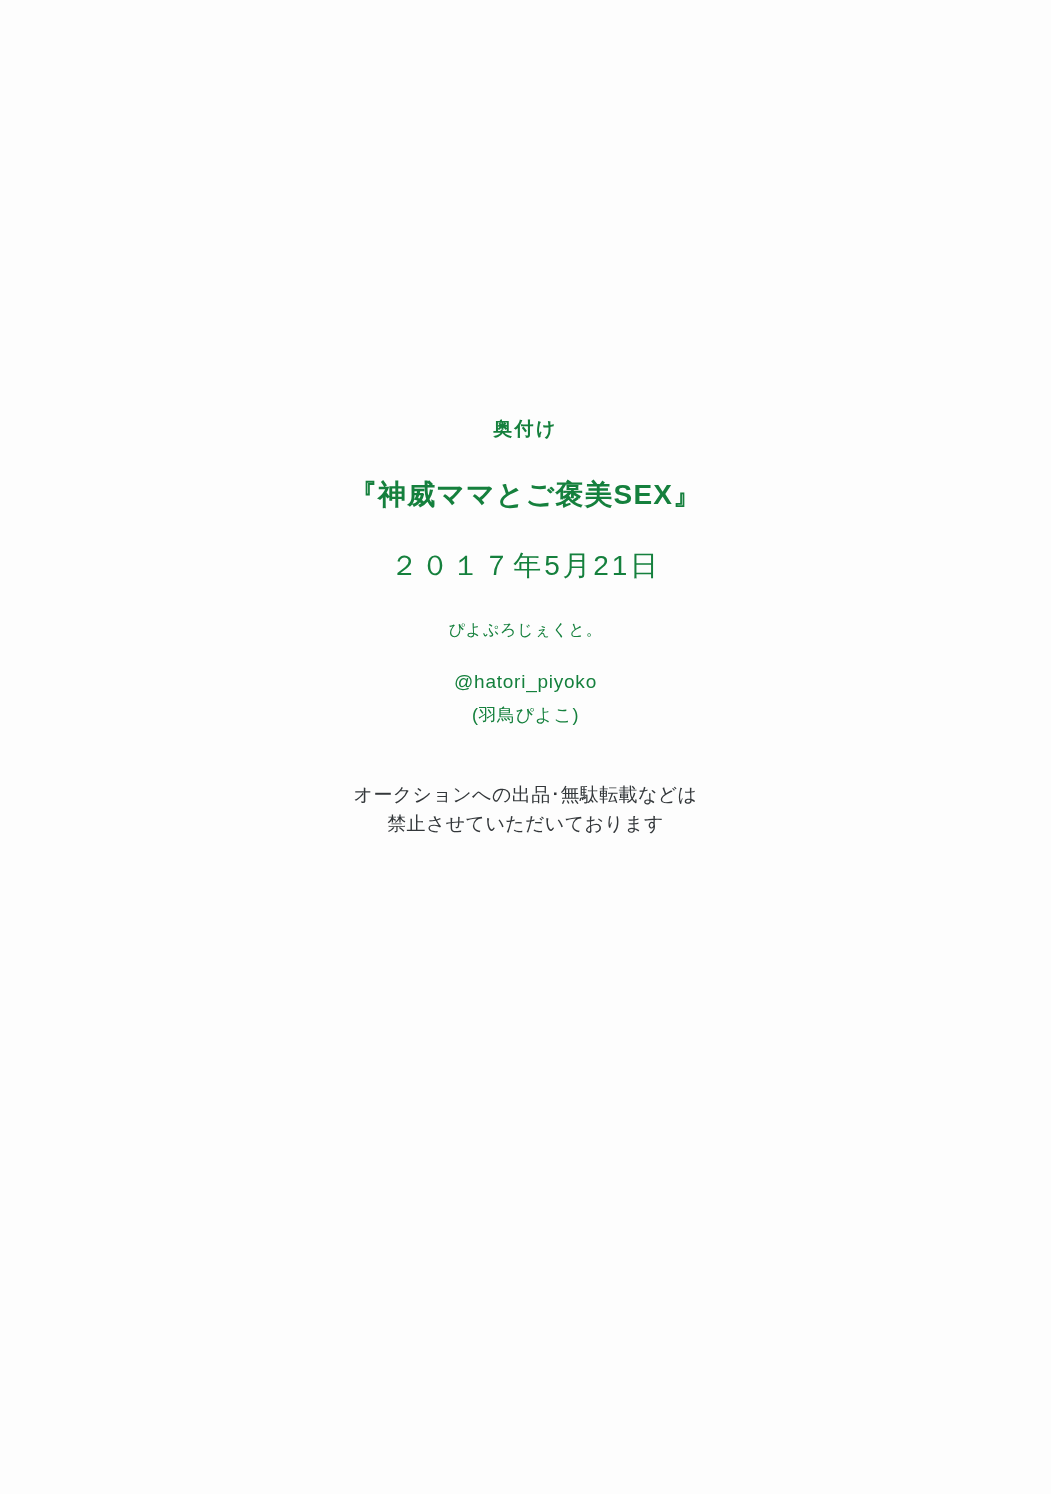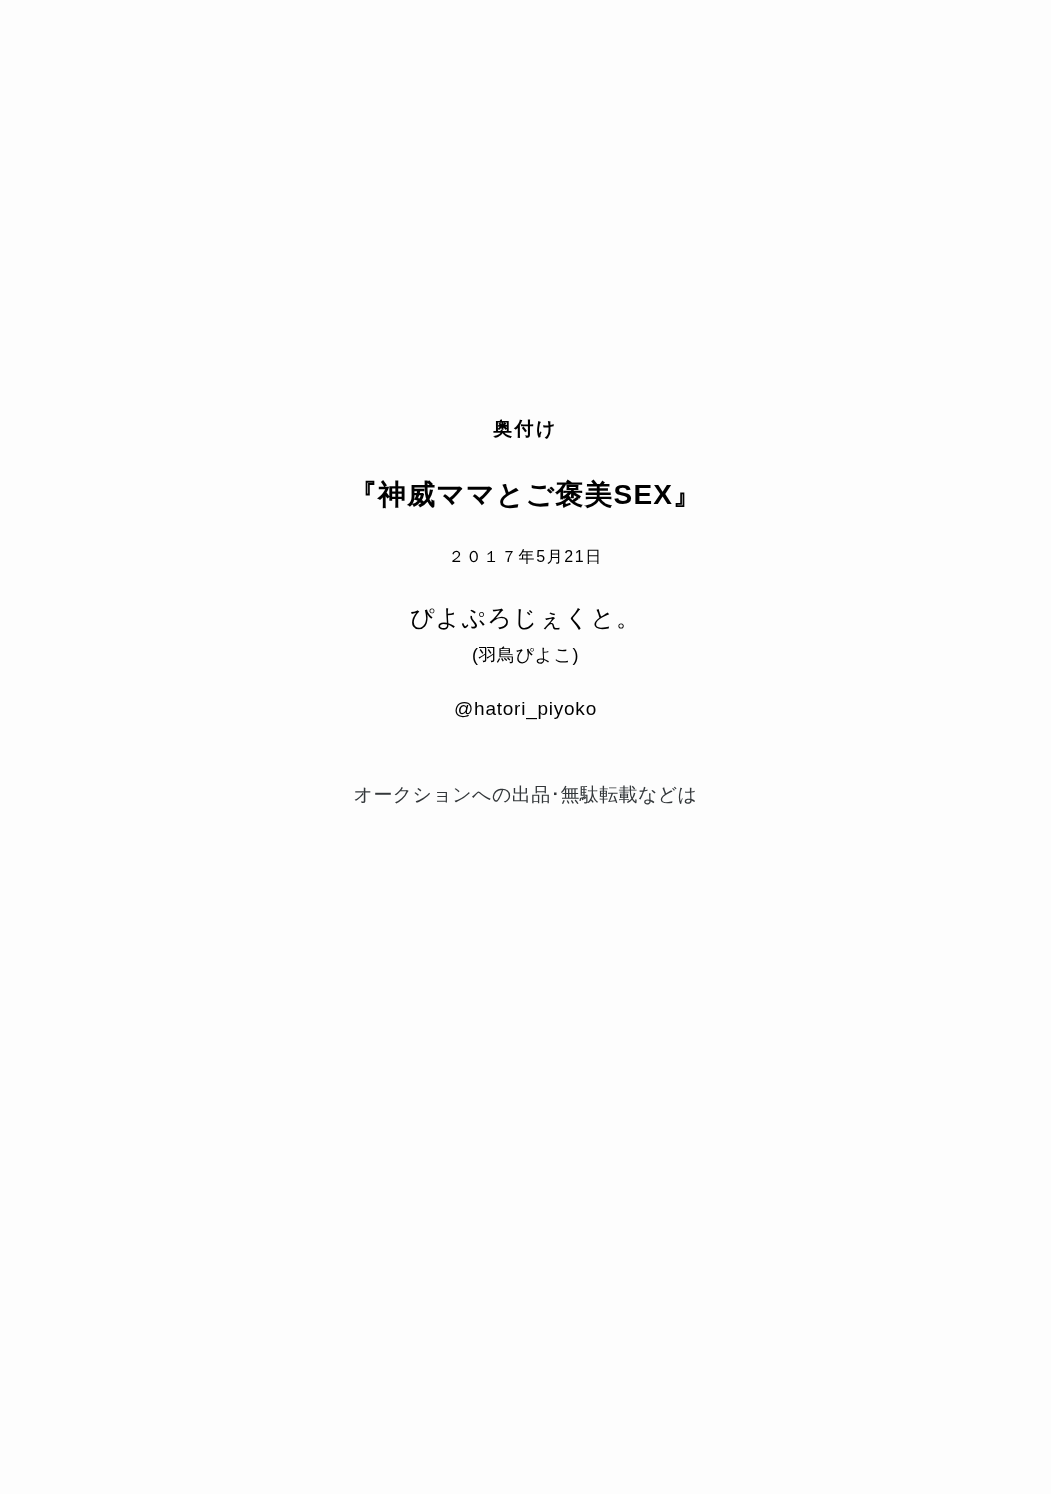--- a/index.html
+++ b/index.html
@@ -27,46 +27,46 @@
     position: absolute;
     left: 0;
     right: 0;
     top: 415px;
     text-align: center;
   }
 
   .line {
     font-size: 19px;
     letter-spacing: 0.06em;
-    color: #000000;
+    color: #15803d;
     line-height: 1.5;
   }
 
   .heading {
     font-size: 19px;
     font-weight: 600;
     letter-spacing: 0.12em;
   }
 
   .title {
     margin-top: 30px;
     font-size: 28px;
     font-weight: 600;
     letter-spacing: 0.04em;
   }
 
   .date {
     margin-top: 29px;
-    font-size: 16px;
+    font-size: 28px;
     letter-spacing: 0.10em;
   }
 
   .circle {
     margin-top: 31px;
-    font-size: 24px;
+    font-size: 16px;
     letter-spacing: 0.05em;
   }
 
   .author {
     margin-top: 6px;
     font-size: 18px;
     letter-spacing: 0.03em;
   }
 
   .handle {
@@ -101,23 +101,24 @@
 </head>
 <body>
 
 <div class="page"></div>
 
 <div class="colophon">
   <div class="line heading">奥付け</div>
   <div class="line title">『神威ママとご褒美SEX』</div>
   <div class="line date">２０１７年5月21日</div>
   <div class="line circle">ぴよぷろじぇくと。</div>
+  <div class="line handle">@hatori_piyoko</div>
   <div class="line author">(羽鳥ぴよこ)</div>
-  <div class="line handle">@hatori_piyoko</div>
 </div>
 
 <div class="notices">
   <div class="notice-block">
     <span class="notice-row">オークションへの出品･無駄転載などは</span>
+    <span class="notice-row">禁止させていただいております</span>
   </div>
   <div class="notice-block">
   </div>
 </div>
 
 </body></html>

